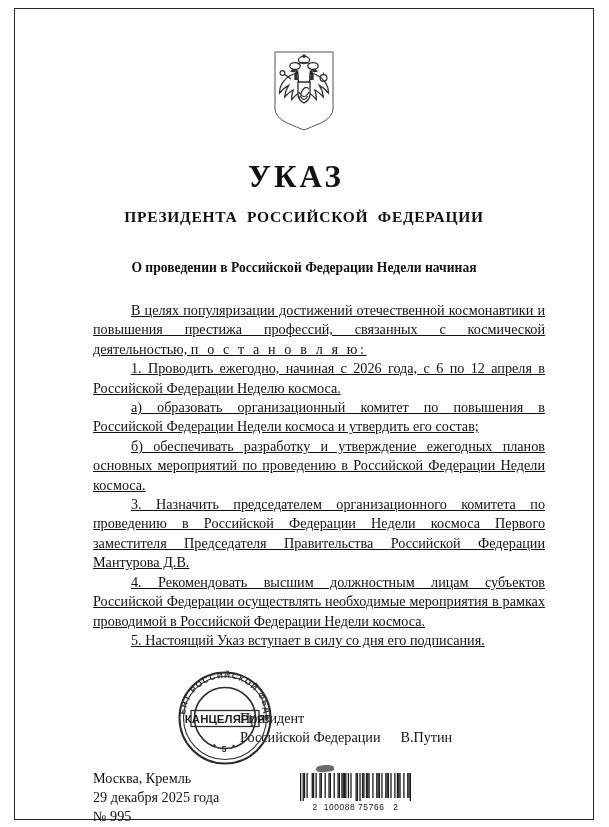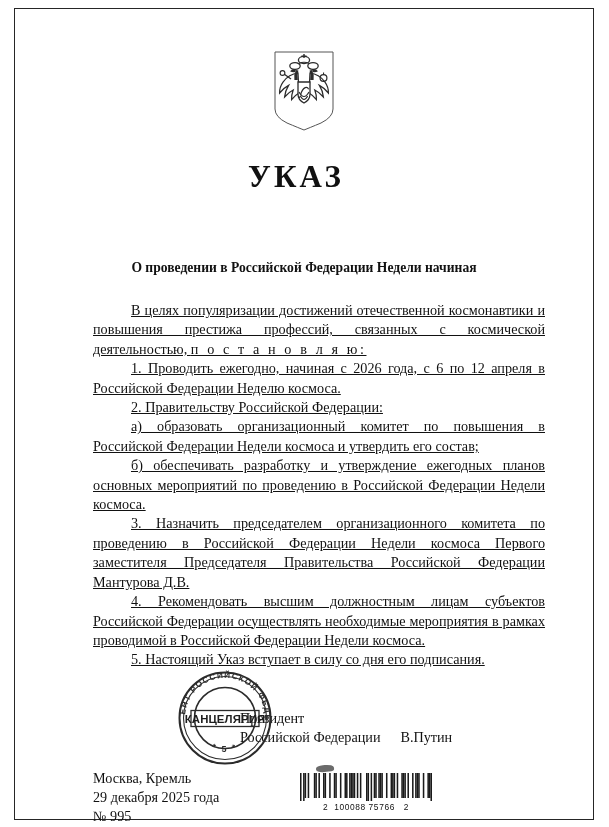--- a/index.html
+++ b/index.html
@@ -130,21 +130,21 @@
     font-size: 14.2px;
     line-height: 19.2px;
   }
   #footer-meta div { white-space: pre; }
 
   
   #barcode-block {
     position: absolute;
     left: 285px;
     top: 764px;
-    width: 132px;
+    width: 111px;
   }
   #barcode-bars {
     height: 28px;
     width: 100%;
     display: block;
   }
   #barcode-number {
     margin-top: 1px;
     font-size: 8.4px;
     letter-spacing: 0.6px;
@@ -199,26 +199,26 @@
         <path d="M-3.4 8 q1.4 -6 4.6 -7.4 q2.4 -0.8 3.4 1.6" fill="none" stroke="#2b2b2b" stroke-width="1.15"></path>
         <path d="M-3.6 8.6 l-1.2 2.4" stroke="#2b2b2b" stroke-width="1"></path>
 
         <path d="M-5 5 q5 9 10 0" fill="none" stroke="#2b2b2b" stroke-width="1.2"></path>
         <path d="M-3.6 9 q3.6 7 7.2 0" fill="none" stroke="#2b2b2b" stroke-width="1.1"></path>
       </g>
     </svg>
   </div>
 
   <div id="doc-title">УКАЗ</div>
+  <div id="doc-subtitle">ПРЕЗИДЕНТА РОССИЙСКОЙ ФЕДЕРАЦИИ</div>
   <div id="doc-heading">О проведении в Российской Федерации Недели начиная</div>
 
   <div id="doc-body">
     <p><span>В целях популяризации достижений отечественной космонавтики и повышения престижа профессий, связанных с космической деятельностью, </span><span class="spaced">п о с т а н о в л я ю:</span></p>
     <p class="last-line-natural">1. Проводить ежегодно, начиная с 2026 года, с 6 по 12 апреля в Российской Федерации Неделю космоса.</p>
-    <p class="last-line-natural">2. Правительству Российской Федерации:</p>
     <p class="last-line-natural">а) образовать организационный комитет по повышения в Российской Федерации Недели космоса и утвердить его состав;</p>
     <p class="last-line-natural">б) обеспечивать разработку и утверждение ежегодных планов основных мероприятий по проведению в Российской Федерации Недели космоса.</p>
     <p class="last-line-natural">3. Назначить председателем организационного комитета по проведению в Российской Федерации Недели космоса Первого заместителя Председателя Правительства Российской Федерации Мантурова Д.В.</p>
     <p class="last-line-natural">4. Рекомендовать высшим должностным лицам субъектов Российской Федерации осуществлять необходимые мероприятия в рамках проводимой в Российской Федерации Недели космоса.</p>
     <p class="last-line-natural">5. Настоящий Указ вступает в силу со дня его подписания.</p>
   </div>
 
   <div id="signature-block">
     <div class="sig-line">Президент</div>
     <div class="sig-line"><span>Российской Федерации</span><span class="sig-name">В.Путин</span></div>

